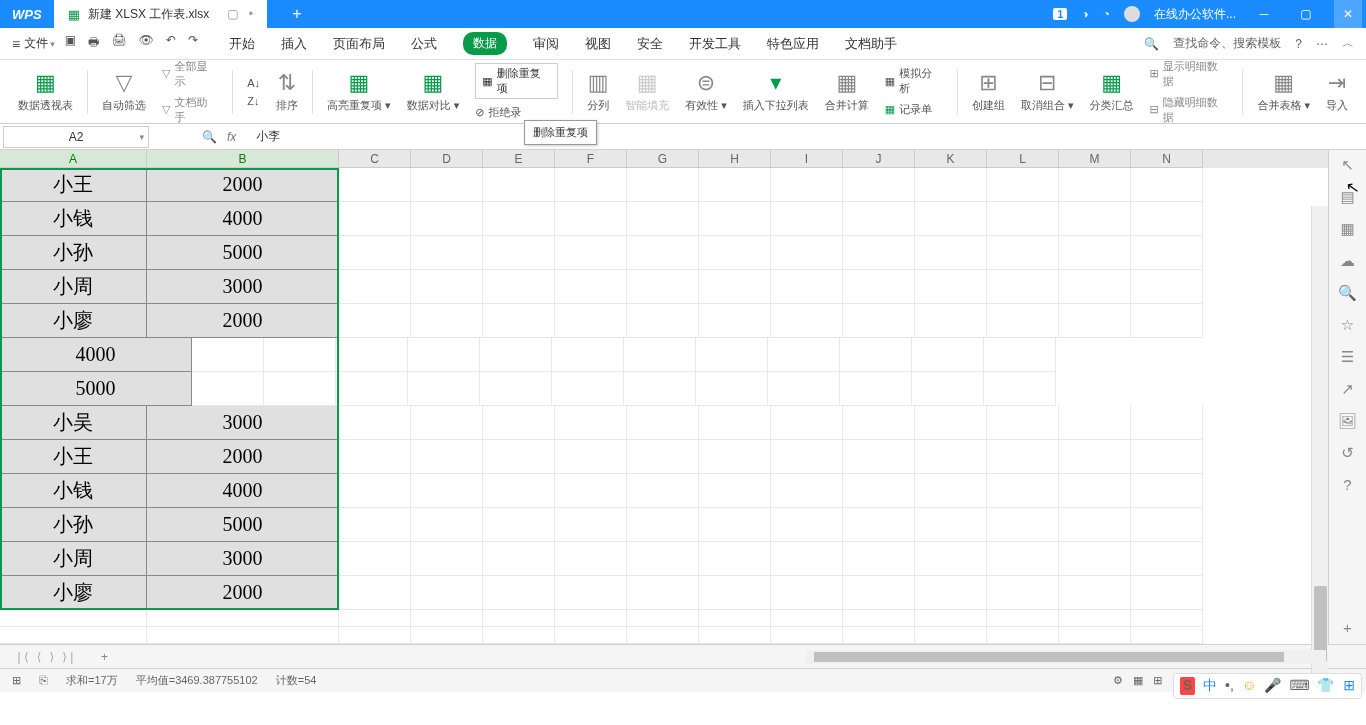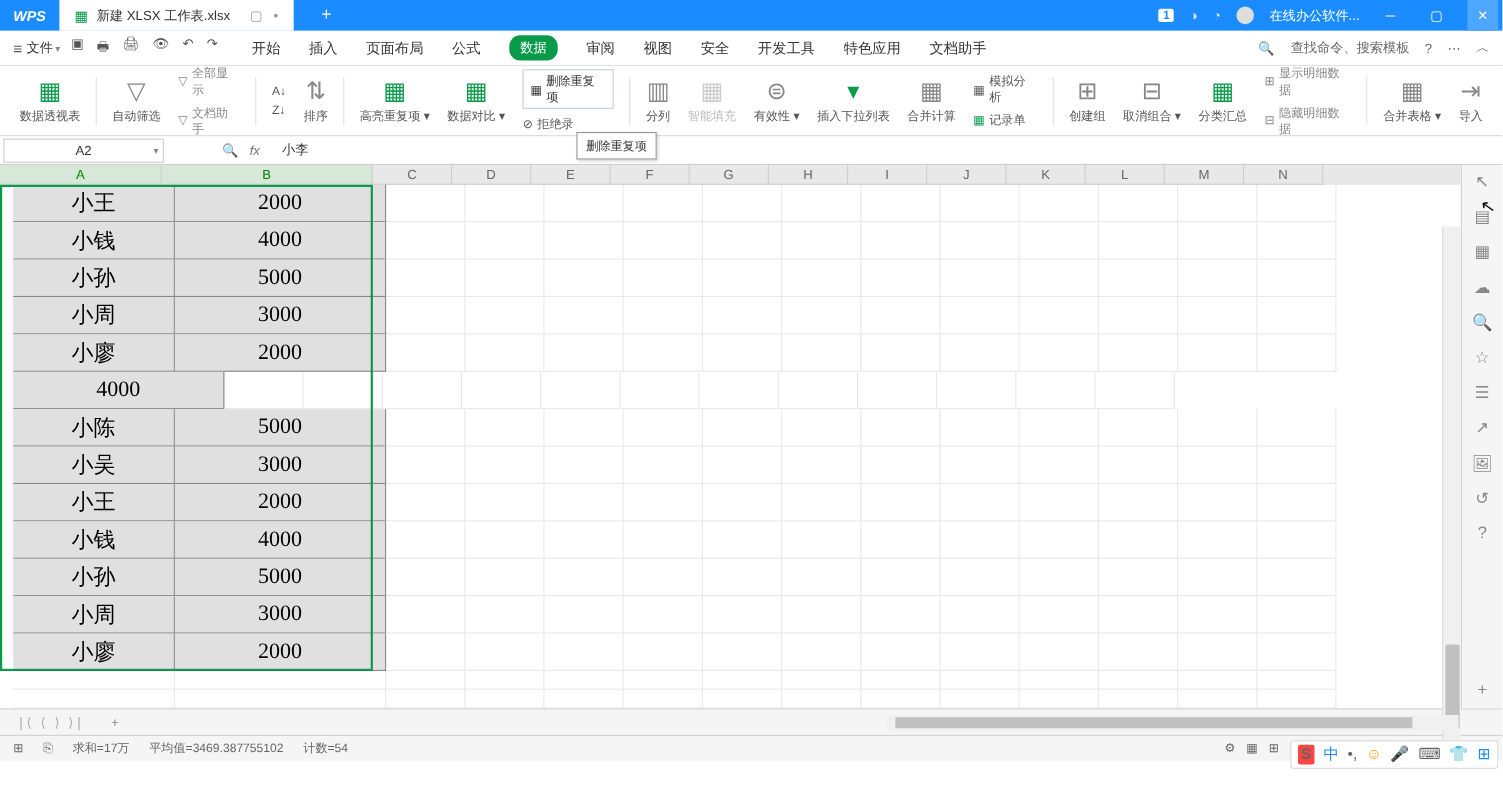--- a/index.html
+++ b/index.html
@@ -42,21 +42,21 @@
 .grid-wrapper{display:flex;height:494px;position:relative}
 .rowhdrs{width:33px;background:#e8e8e8}
 .corner{width:33px;height:18px;background:#e8e8e8;border-right:1px solid #ccc;border-bottom:1px solid #ccc;position:relative}
 .corner::after{content:"";position:absolute;right:2px;bottom:2px;border:5px solid transparent;border-right-color:#888;border-bottom-color:#888}
 .rowhdr{height:34px;border-bottom:1px solid #ccc;border-right:1px solid #ccc;display:flex;align-items:center;justify-content:center;font-size:12px;color:#0a8000;background:#d8e8d8}
 .rowhdr.plain{height:17px;color:#666;background:#e8e8e8}
 .colhdrs{display:flex;height:18px;background:#e8e8e8}
 .colhdr{border-right:1px solid #ccc;border-bottom:1px solid #ccc;display:flex;align-items:center;justify-content:center;font-size:12px;color:#666}
 .colhdr.sel{background:#d8e8d8;color:#0a8000}
 .gridarea{position:relative;flex:1;overflow:hidden}
-.cells{position:absolute;top:18px;left:12px}
+.cells{position:absolute;top:18px;left:0}
 .row{display:flex;height:34px}
 .cell{border-right:1px solid #d0d0d0;border-bottom:1px solid #d0d0d0;display:flex;align-items:center;justify-content:center;font-size:20px;color:#000;font-family:SimSun,serif}
 .cell.selA{background:#e0e0e0;border-right:1px solid #888;border-bottom:1px solid #888}
 .cell.selB{background:#e0e0e0;border-right:1px solid #888;border-bottom:1px solid #888}
 .selborder{position:absolute;border:2px solid #0a9b4a;pointer-events:none}
 .plain-row{display:flex;height:17px}
 .plain-cell{border-right:1px solid #e8e8e8;border-bottom:1px solid #e8e8e8}
 .rpanel{width:38px;background:#f5f5f5;border-left:1px solid #d0d0d0;display:flex;flex-direction:column;align-items:center;padding-top:6px;gap:14px;color:#888;font-size:15px}
 .rpanel-scroll{position:absolute;right:38px;top:206px;width:17px;bottom:40px;background:#f0f0f0;border-left:1px solid #ddd}
 .rpanel-thumb{position:absolute;top:380px;width:13px;left:2px;height:76px;background:#c0c0c0;border-radius:2px}
@@ -399,21 +399,20 @@
           <div class="cell" style="width: 72px; border-color: rgb(232, 232, 232);"></div>
           <div class="cell" style="width: 72px; border-color: rgb(232, 232, 232);"></div>
           <div class="cell" style="width: 72px; border-color: rgb(232, 232, 232);"></div>
           <div class="cell" style="width: 72px; border-color: rgb(232, 232, 232);"></div>
           <div class="cell" style="width: 72px; border-color: rgb(232, 232, 232);"></div>
           <div class="cell" style="width: 72px; border-color: rgb(232, 232, 232);"></div>
           <div class="cell" style="width: 72px; border-color: rgb(232, 232, 232);"></div>
           <div class="cell" style="width: 72px; border-color: rgb(232, 232, 232);"></div>
         </div>
         <div class="row">
-          <div class="cell selA" style="width: 147px;">小陈</div>
           <div class="cell selB" style="width: 192px;">5000</div>
           <div class="cell" style="width: 72px; border-color: rgb(232, 232, 232);"></div>
           <div class="cell" style="width: 72px; border-color: rgb(232, 232, 232);"></div>
           <div class="cell" style="width: 72px; border-color: rgb(232, 232, 232);"></div>
           <div class="cell" style="width: 72px; border-color: rgb(232, 232, 232);"></div>
           <div class="cell" style="width: 72px; border-color: rgb(232, 232, 232);"></div>
           <div class="cell" style="width: 72px; border-color: rgb(232, 232, 232);"></div>
           <div class="cell" style="width: 72px; border-color: rgb(232, 232, 232);"></div>
           <div class="cell" style="width: 72px; border-color: rgb(232, 232, 232);"></div>
           <div class="cell" style="width: 72px; border-color: rgb(232, 232, 232);"></div>

